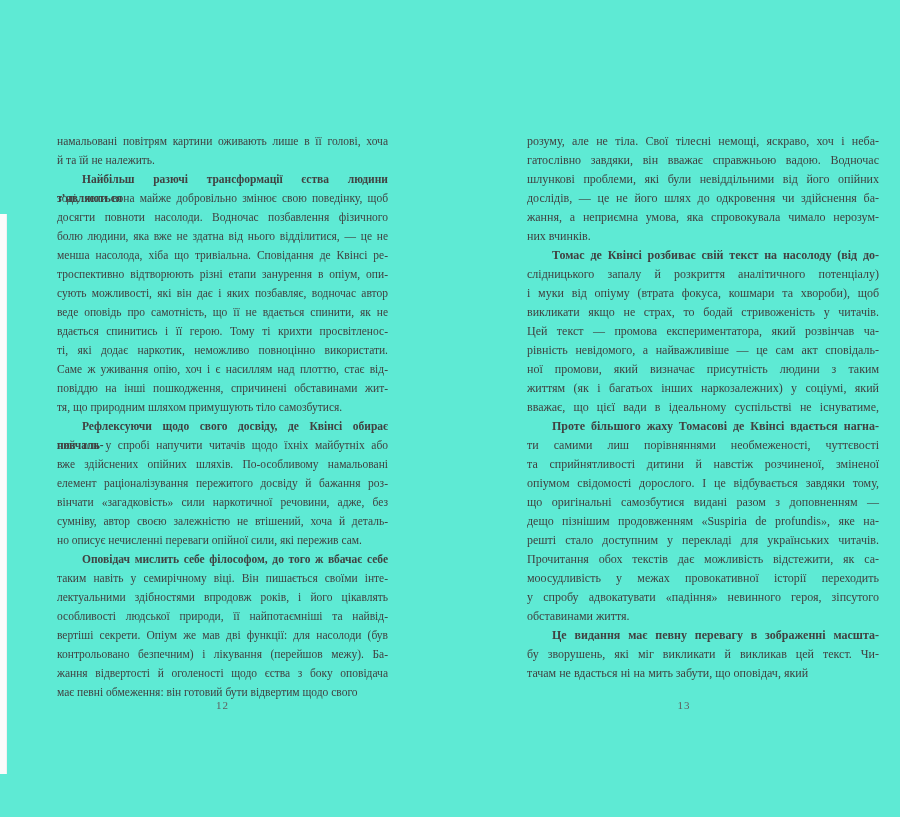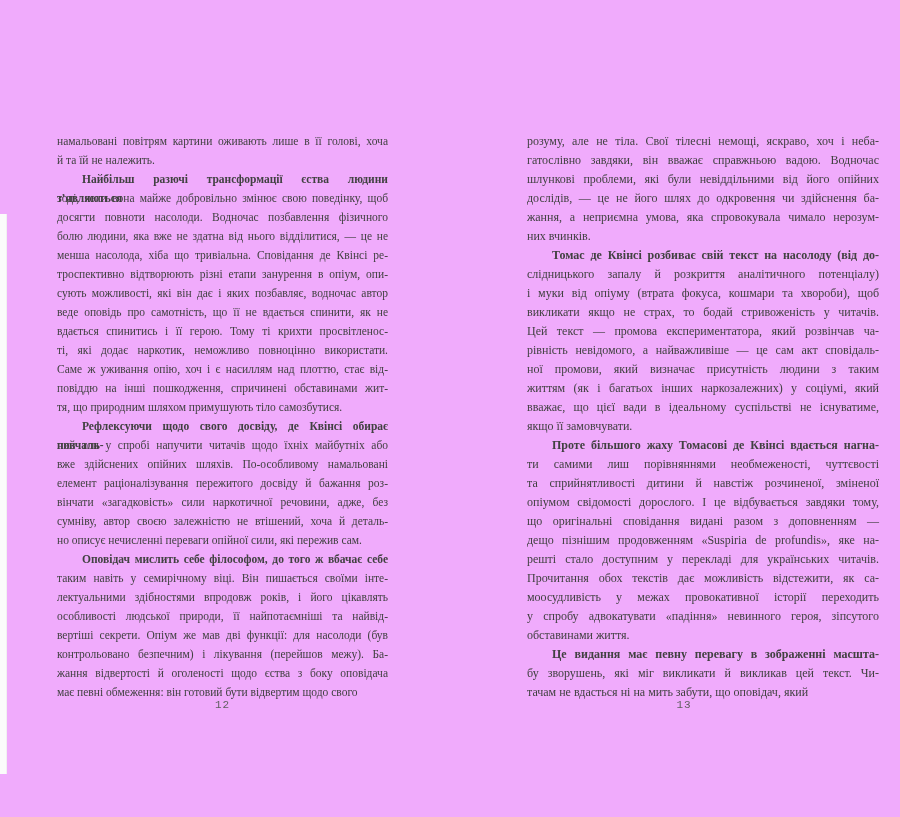--- a/index.html
+++ b/index.html
@@ -10,21 +10,21 @@
     width: 900px;
     height: 817px;
     position: relative;
     background: #ffffff;
     overflow: hidden;
     font-family: "Liberation Serif", "DejaVu Serif", serif;
   }
   .book-spread {
     position: absolute;
     inset: 0;
-    background: #f0abfc;
+    background: #5eead4;
   }
   .page-edge {
     position: absolute;
     left: 0;
     top: 214px;
     width: 6px;
     height: 560px;
     background: #fbfbfb;
     border-right: 1px solid #f1f1f1;
   }
@@ -65,21 +65,21 @@
   }
   .page-number {
     position: absolute;
     top: 698px;
     height: 14px;
     font-size: 11px;
     line-height: 14px;
     color: #5f5f5f;
     text-align: center;
     letter-spacing: 1px;
-    font-family: Liberation Mono, monospace;
+    font-family: Liberation Serif, serif;
   }
   .page-number.left {
     left: 57px;
     width: 331px;
   }
   .page-number.right {
     left: 508px;
     width: 352px;
   }
 </style>
@@ -142,28 +142,27 @@
       <div class="para indent">
         <div class="line">Томас де Квінсі розбиває свій текст на насолоду (від до-</div>
         <div class="line">слідницького запалу й розкриття аналітичного потенціалу)</div>
         <div class="line">і муки від опіуму (втрата фокуса, кошмари та хвороби), щоб</div>
         <div class="line">викликати якщо не страх, то бодай стривоженість у читачів.</div>
         <div class="line">Цей текст — промова експериментатора, який розвінчав ча-</div>
         <div class="line">рівність невідомого, а найважливіше — це сам акт сповідаль-</div>
         <div class="line">ної промови, який визначає присутність людини з таким</div>
         <div class="line">життям (як і багатьох інших наркозалежних) у соціумі, який</div>
         <div class="line">вважає, що цієї вади в ідеальному суспільстві не існуватиме,</div>
-        <div class="line para-end">якщо її замовчувати.</div>
       </div>
       <div class="para indent">
         <div class="line">Проте більшого жаху Томасові де Квінсі вдається нагна-</div>
         <div class="line">ти самими лиш порівняннями необмеженості, чуттєвості</div>
         <div class="line">та сприйнятливості дитини й навстіж розчиненої, зміненої</div>
         <div class="line">опіумом свідомості дорослого. І це відбувається завдяки тому,</div>
-        <div class="line">що оригінальні сповідання видані разом з доповненням —</div>
+        <div class="line">що оригінальні самозбутися видані разом з доповненням —</div>
         <div class="line">дещо пізнішим продовженням «Suspiria de profundis», яке на-</div>
         <div class="line">решті стало доступним у перекладі для українських читачів.</div>
         <div class="line">Прочитання обох текстів дає можливість відстежити, як са-</div>
         <div class="line">моосудливість у межах провокативної історії переходить</div>
         <div class="line">у спробу адвокатувати «падіння» невинного героя, зіпсутого</div>
         <div class="line para-end">обставинами життя.</div>
       </div>
       <div class="para indent">
         <div class="line">Це видання має певну перевагу в зображенні масшта-</div>
         <div class="line">бу зворушень, які міг викликати й викликав цей текст. Чи-</div>

